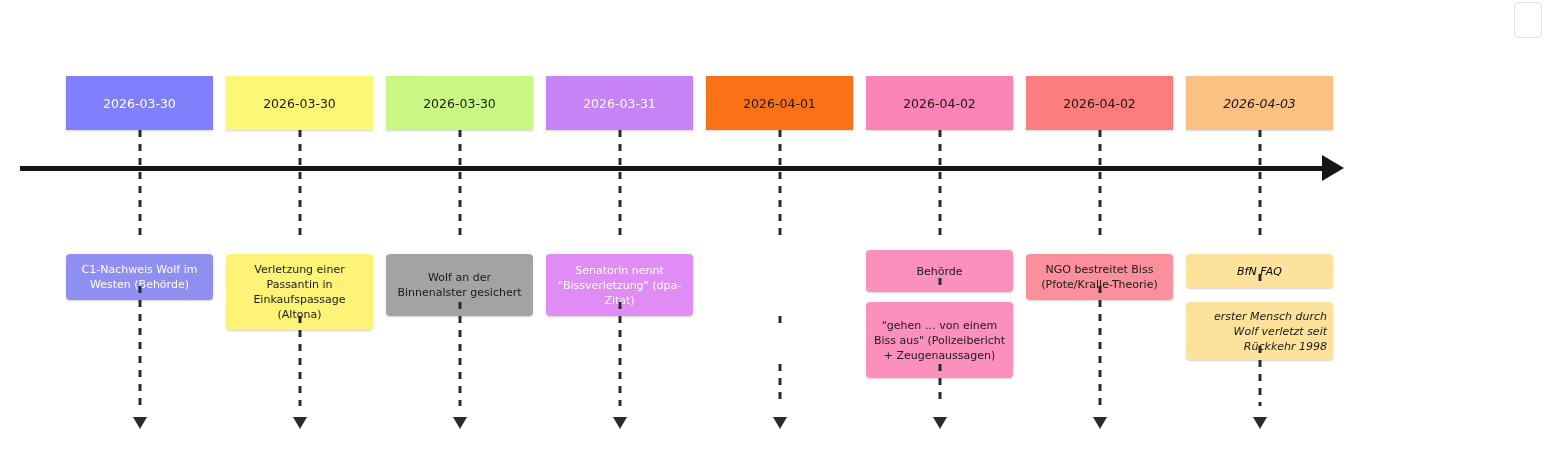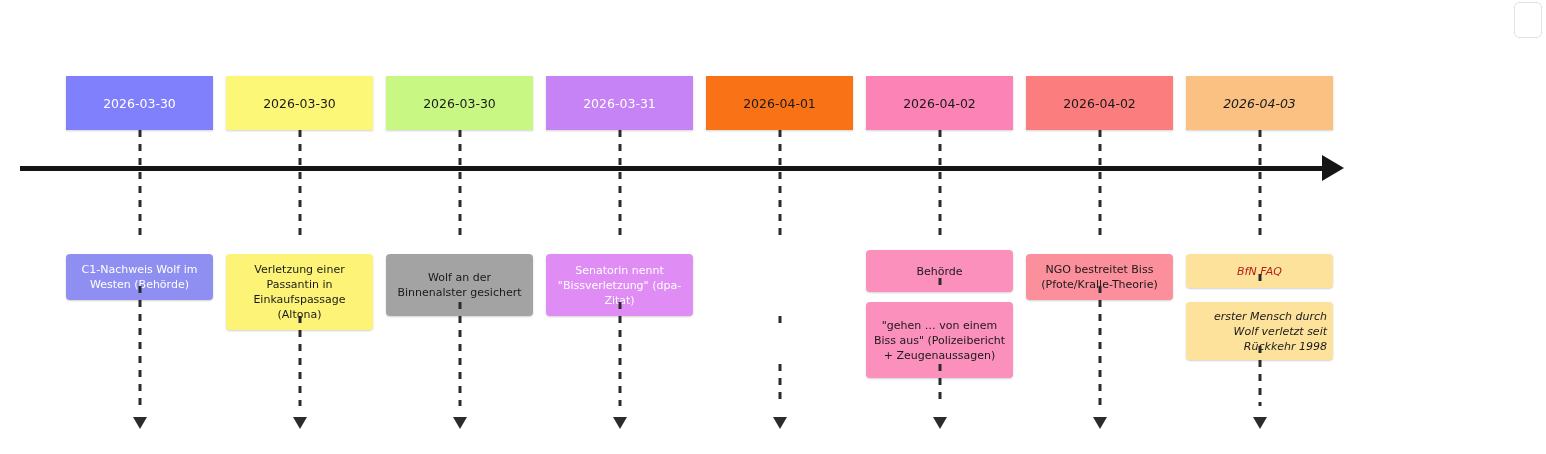--- a/index.html
+++ b/index.html
@@ -189,21 +189,21 @@
       <div class="col" style="left: 1026px; width: 147px;">
         <div class="date-box" style="background: rgb(252, 125, 125); color: rgb(26, 26, 26);">2026-04-02</div>
         <div class="connector conn-upper" style="height: 110px;"></div>
         <div class="event-box" style="top: 240px; height: 46px; background: rgb(252, 143, 156); color: rgb(26, 26, 26);">NGO bestreitet Biss (Pfote/Kralle-Theorie)</div>
         <div class="connector" style="top: 286px; height: 120px;"></div>
         <div class="tick-arrow"></div>
       </div>
       <div class="col" style="left: 1186px; width: 147px; font-style: italic;">
         <div class="date-box" style="background: rgb(250, 193, 131); color: rgb(26, 26, 26);">2026-04-03</div>
         <div class="connector conn-upper" style="height: 110px;"></div>
-        <div class="event-box" style="top: 240px; height: 34px; background: rgb(252, 226, 154); color: #b91c1c;">BfN FAQ</div>
+        <div class="event-box" style="top: 240px; height: 34px; background: rgb(252, 226, 154); color: #000000;">BfN FAQ</div>
         <div class="connector" style="top: 274px; height: 14px;"></div>
         <div class="event-box" style="top: 288px; height: 58px; background: rgb(252, 226, 154); color: rgb(26, 26, 26); text-align: right;">erster Mensch durch Wolf verletzt seit Rückkehr 1998</div>
         <div class="connector" style="top: 346px; height: 60px;"></div>
         <div class="tick-arrow"></div>
       </div>
     </div>
 
   <div id="corner-artifact"></div>
 </div>
 

